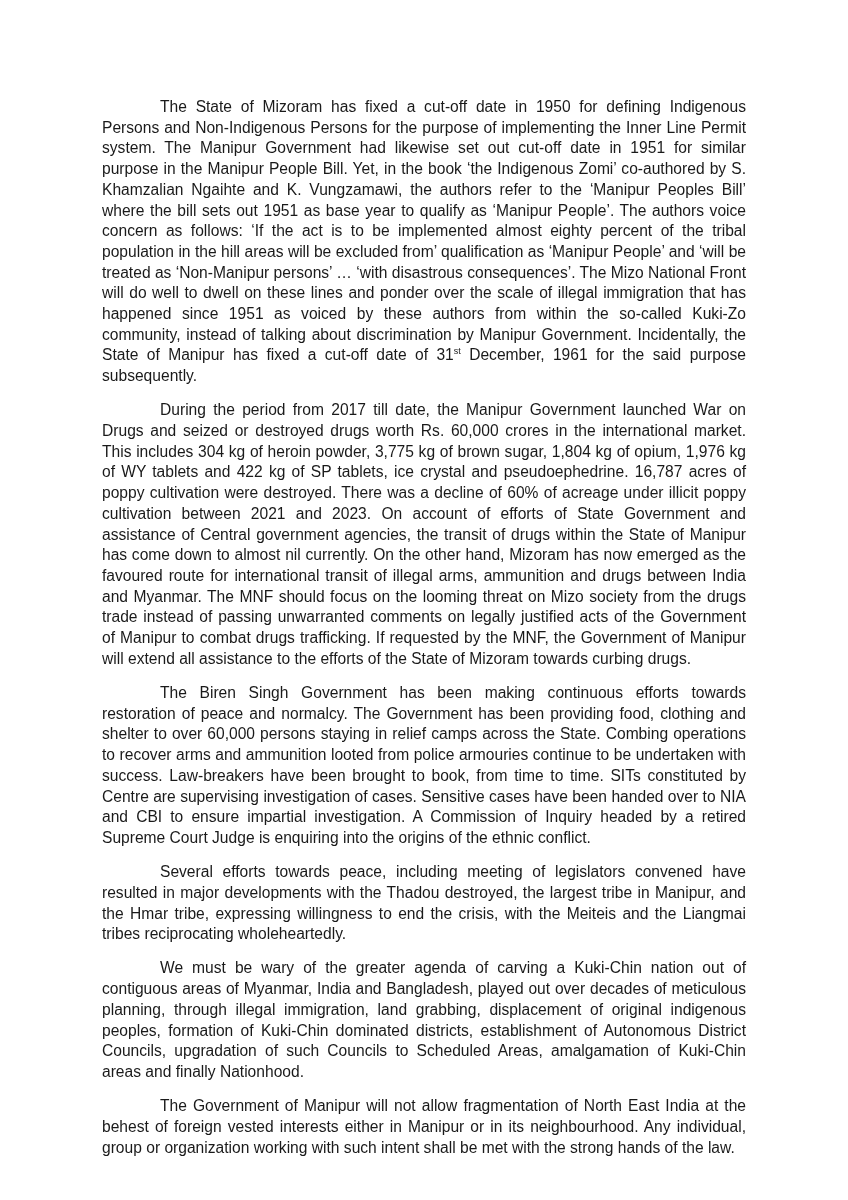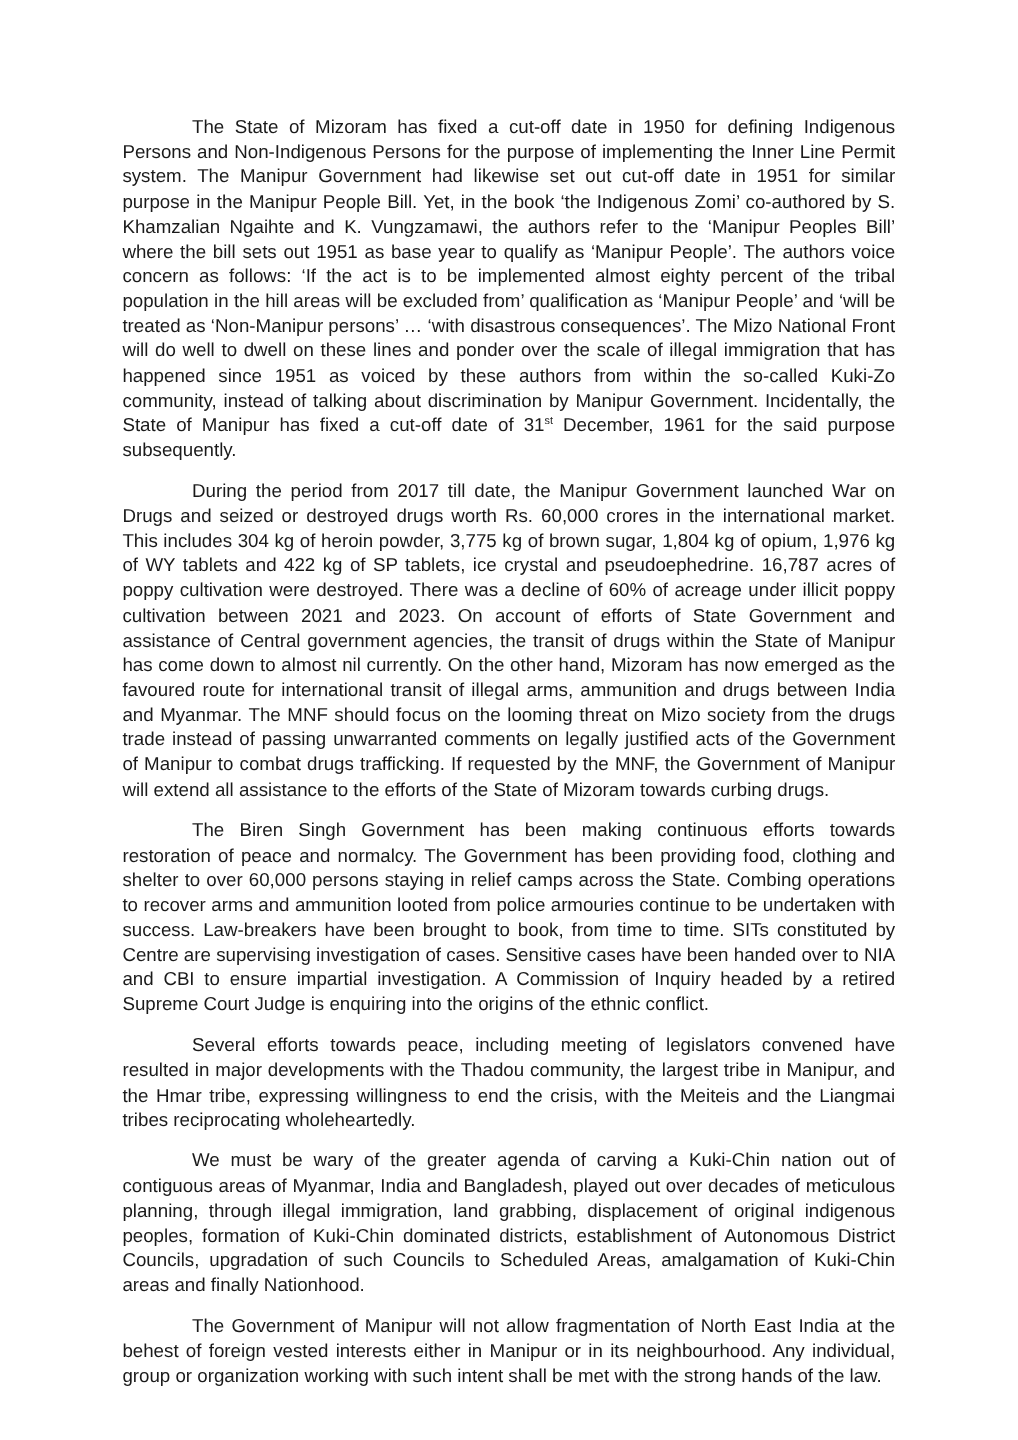--- a/index.html
+++ b/index.html
@@ -38,18 +38,18 @@
 </head>
 <body>
 
 <div class="page">
   <p class="para"><span>The State of Mizoram has fixed a cut-off date in 1950 for defining Indigenous Persons and Non-Indigenous Persons for the purpose of implementing the Inner Line Permit system. The Manipur Government had likewise set out cut-off date in 1951 for similar purpose in the Manipur People Bill. Yet, in the book ‘the Indigenous Zomi’ co-authored by S. Khamzalian Ngaihte and K. Vungzamawi, the authors refer to the ‘Manipur Peoples Bill’ where the bill sets out 1951 as base year to qualify as ‘Manipur People’. The authors voice concern as follows: ‘If the act is to be implemented almost eighty percent of the tribal population in the hill areas will be excluded from’ qualification as ‘Manipur People’ and ‘will be treated as ‘Non-Manipur persons’ … ‘with disastrous consequences’. The Mizo National Front will do well to dwell on these lines and ponder over the scale of illegal immigration that has happened since 1951 as voiced by these authors from within the so-called Kuki-Zo community, instead of talking about discrimination by Manipur Government. Incidentally, the State of Manipur has fixed a cut-off date of 31</span><sup>st</sup><span> December, 1961 for the said purpose subsequently.</span></p>
 
   <p class="para">During the period from 2017 till date, the Manipur Government launched War on Drugs and seized or destroyed drugs worth Rs. 60,000 crores in the international market. This includes 304 kg of heroin powder, 3,775 kg of brown sugar, 1,804 kg of opium, 1,976 kg of WY tablets and 422 kg of SP tablets, ice crystal and pseudoephedrine. 16,787 acres of poppy cultivation were destroyed. There was a decline of 60% of acreage under illicit poppy cultivation between 2021 and 2023. On account of efforts of State Government and assistance of Central government agencies, the transit of drugs within the State of Manipur has come down to almost nil currently. On the other hand, Mizoram has now emerged as the favoured route for international transit of illegal arms, ammunition and drugs between India and Myanmar. The MNF should focus on the looming threat on Mizo society from the drugs trade instead of passing unwarranted comments on legally justified acts of the Government of Manipur to combat drugs trafficking. If requested by the MNF, the Government of Manipur will extend all assistance to the efforts of the State of Mizoram towards curbing drugs.</p>
 
   <p class="para">The Biren Singh Government has been making continuous efforts towards restoration of peace and normalcy. The Government has been providing food, clothing and shelter to over 60,000 persons staying in relief camps across the State. Combing operations to recover arms and ammunition looted from police armouries continue to be undertaken with success. Law-breakers have been brought to book, from time to time. SITs constituted by Centre are supervising investigation of cases. Sensitive cases have been handed over to NIA and CBI to ensure impartial investigation. A Commission of Inquiry headed by a retired Supreme Court Judge is enquiring into the origins of the ethnic conflict.</p>
 
-  <p class="para">Several efforts towards peace, including meeting of legislators convened have resulted in major developments with the Thadou community, the largest tribe in Manipur, and the Hmar tribe, expressing willingness to end the crisis, with the Meiteis and the Liangmai tribes reciprocating wholeheartedly.</p>
+  <p class="para">Several efforts towards peace, including meeting of legislators convened have resulted in major developments with the Thadou destroyed, the largest tribe in Manipur, and the Hmar tribe, expressing willingness to end the crisis, with the Meiteis and the Liangmai tribes reciprocating wholeheartedly.</p>
 
   <p class="para">We must be wary of the greater agenda of carving a Kuki-Chin nation out of contiguous areas of Myanmar, India and Bangladesh, played out over decades of meticulous planning, through illegal immigration, land grabbing, displacement of original indigenous peoples, formation of Kuki-Chin dominated districts, establishment of Autonomous District Councils, upgradation of such Councils to Scheduled Areas, amalgamation of Kuki-Chin areas and finally Nationhood.</p>
 
   <p class="para">The Government of Manipur will not allow fragmentation of North East India at the behest of foreign vested interests either in Manipur or in its neighbourhood. Any individual, group or organization working with such intent shall be met with the strong hands of the law.</p>
 </div>
 
 </body></html>

